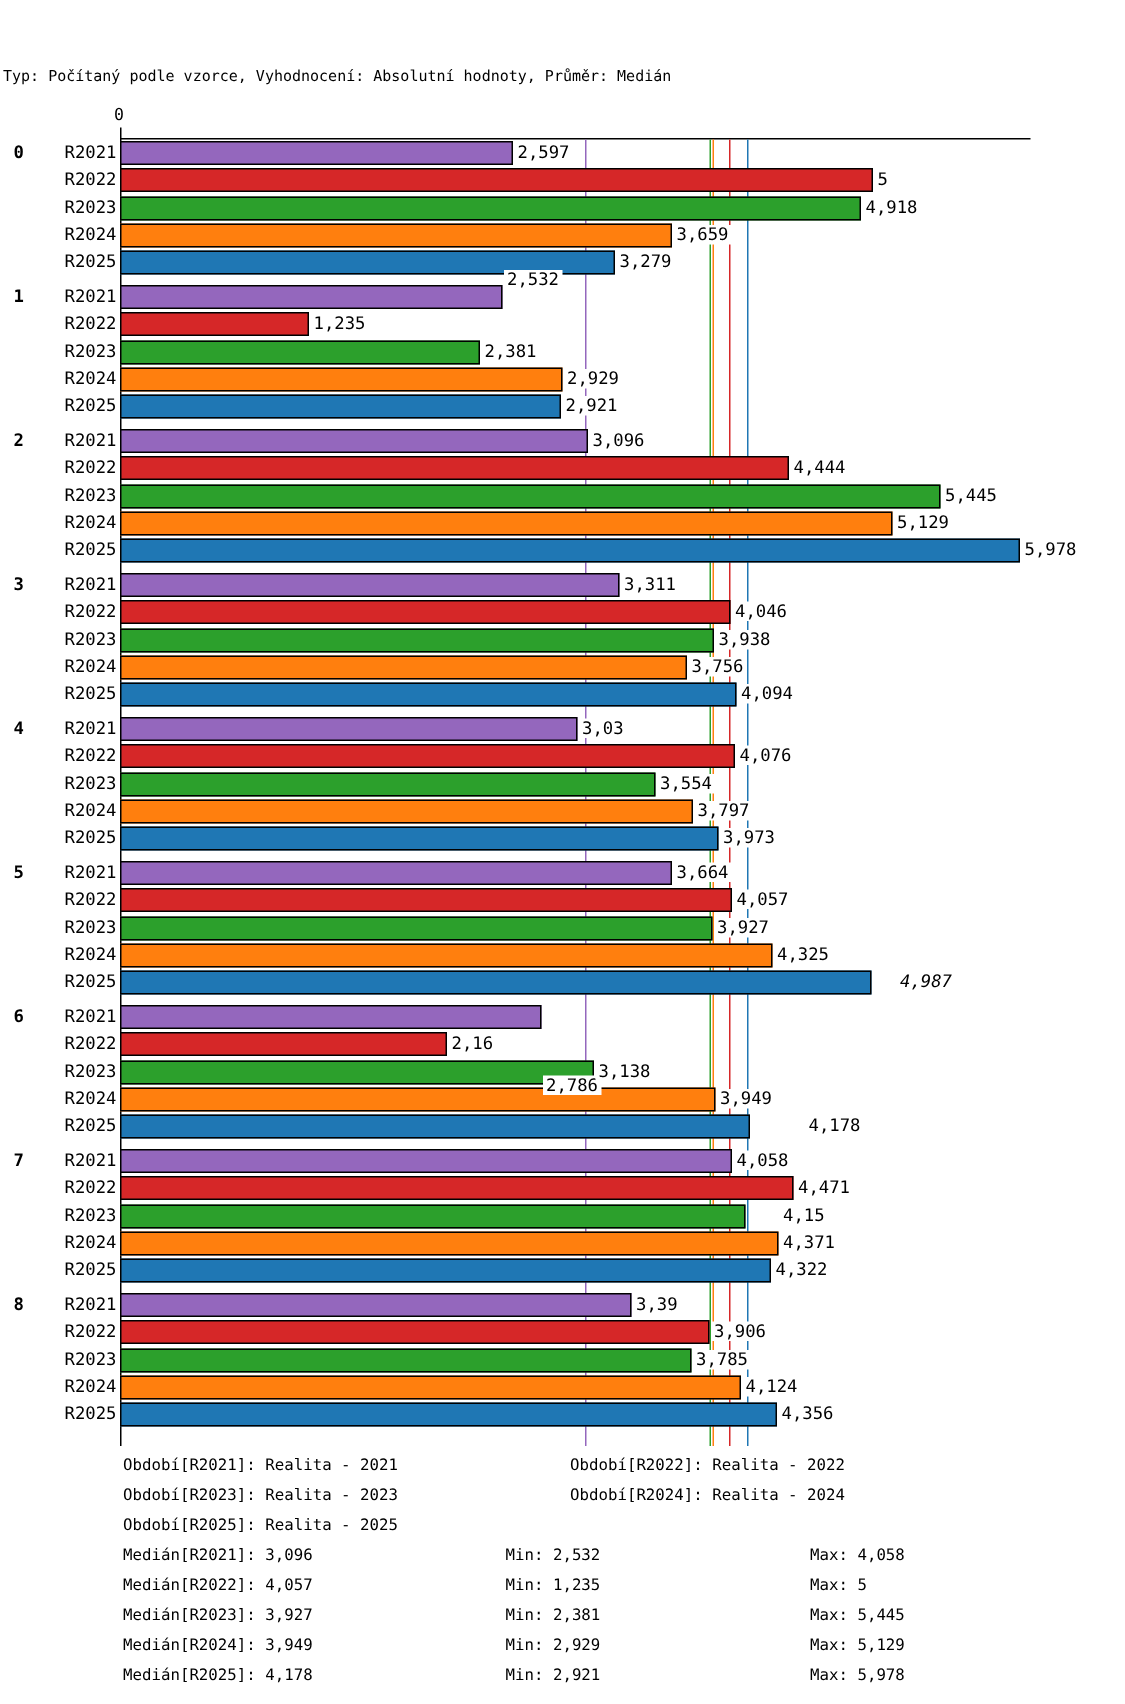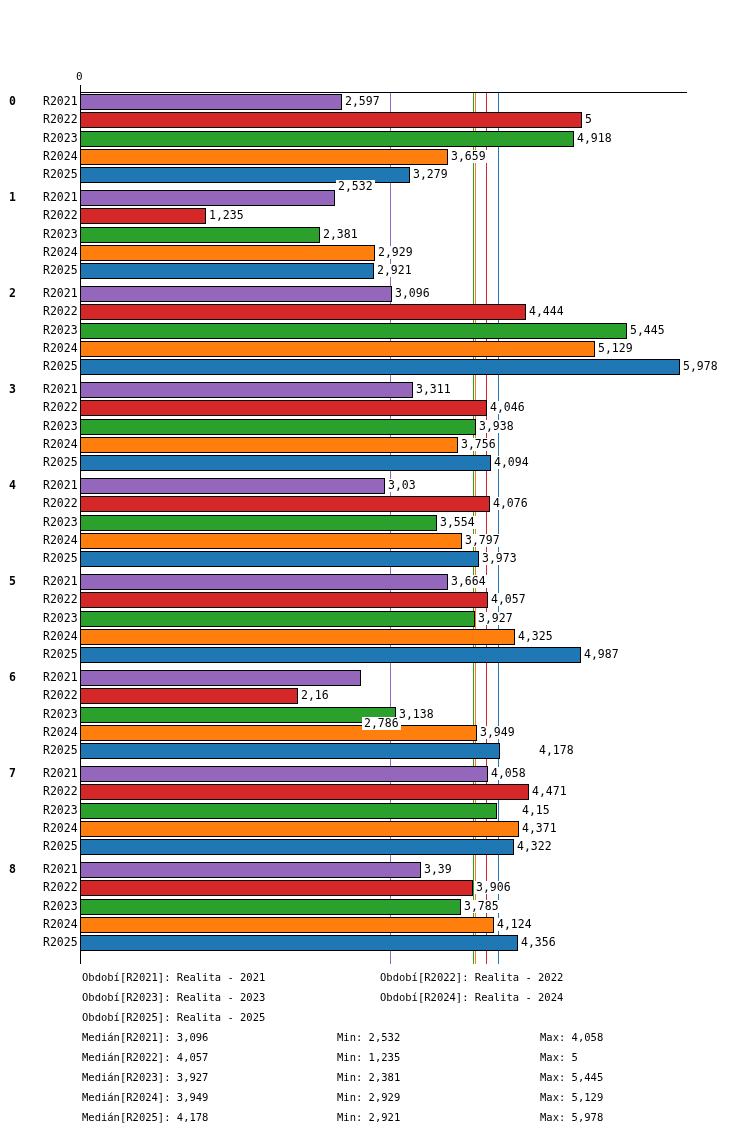--- a/index.html
+++ b/index.html
@@ -15,20 +15,21 @@
   .glabel{position:absolute;font-size:11.5px;line-height:13px;font-weight:bold;}
   .rlabel{position:absolute;font-size:11.5px;line-height:13px;}
   .vlabel{position:absolute;font-size:11.5px;line-height:13px;background:#fff;
           padding:0 2px;z-index:3;white-space:nowrap;}
   .ltxt{position:absolute;font-size:10.5px;line-height:12px;white-space:nowrap;}
 </style>
 </head>
 <body>
 
 <div id="page">
+  <div class="abs" id="chart-meta">Typ: Počítaný podle vzorce, Vyhodnocení: Absolutní hodnoty, Průměr: Medián</div>
 
   <div class="abs" id="zero-label">0</div>
 
   <div class="axis" style="left:80px;top:85px;width:1px;height:7px"></div>
   <div class="axis" style="left:80px;top:92px;width:607px;height:1px"></div>
   <div class="axis" style="left:80px;top:92px;width:1px;height:872px"></div>
 
   <div id="plot">
       <div class="mline" style="left: 390px; top: 93px; height: 871px; background: rgb(148, 103, 189);"></div>
       <div class="mline" style="left: 486px; top: 93px; height: 871px; background: rgb(214, 39, 40);"></div>
@@ -123,21 +124,21 @@
       <div class="bar" style="left: 80px; top: 592px; width: 406px; background: rgb(214, 39, 40);"></div>
       <div class="vlabel" style="left: 489px; top: 593px;">4,057</div>
       <div class="rlabel" style="left: 43px; top: 612px;">R2023</div>
       <div class="bar" style="left: 80px; top: 611px; width: 393px; background: rgb(44, 160, 44);"></div>
       <div class="vlabel" style="left: 476px; top: 612px;">3,927</div>
       <div class="rlabel" style="left: 43px; top: 630px;">R2024</div>
       <div class="bar" style="left: 80px; top: 629px; width: 433px; background: rgb(255, 127, 14);"></div>
       <div class="vlabel" style="left: 516px; top: 630px;">4,325</div>
       <div class="rlabel" style="left: 43px; top: 648px;">R2025</div>
       <div class="bar" style="left: 80px; top: 647px; width: 499px; background: rgb(31, 119, 180);"></div>
-      <div class="vlabel" style="left: 582px; top: 648px;">4,987</div>
+      <div class="vlabel" style="left: 598px; top: 648px; font-style: italic;">4,987</div>
       <div class="glabel" style="left: 9px; top: 671px;">6</div>
       <div class="rlabel" style="left: 43px; top: 671px;">R2021</div>
       <div class="bar" style="left: 80px; top: 670px; width: 279px; background: rgb(148, 103, 189);"></div>
       <div class="vlabel" style="left: 362px; top: 681px; margin-top: 36px;">2,786</div>
       <div class="rlabel" style="left: 43px; top: 689px;">R2022</div>
       <div class="bar" style="left: 80px; top: 688px; width: 216px; background: rgb(214, 39, 40);"></div>
       <div class="vlabel" style="left: 299px; top: 689px;">2,16</div>
       <div class="rlabel" style="left: 43px; top: 708px;">R2023</div>
       <div class="bar" style="left: 80px; top: 707px; width: 314px; background: rgb(44, 160, 44);"></div>
       <div class="vlabel" style="left: 397px; top: 708px;">3,138</div>

